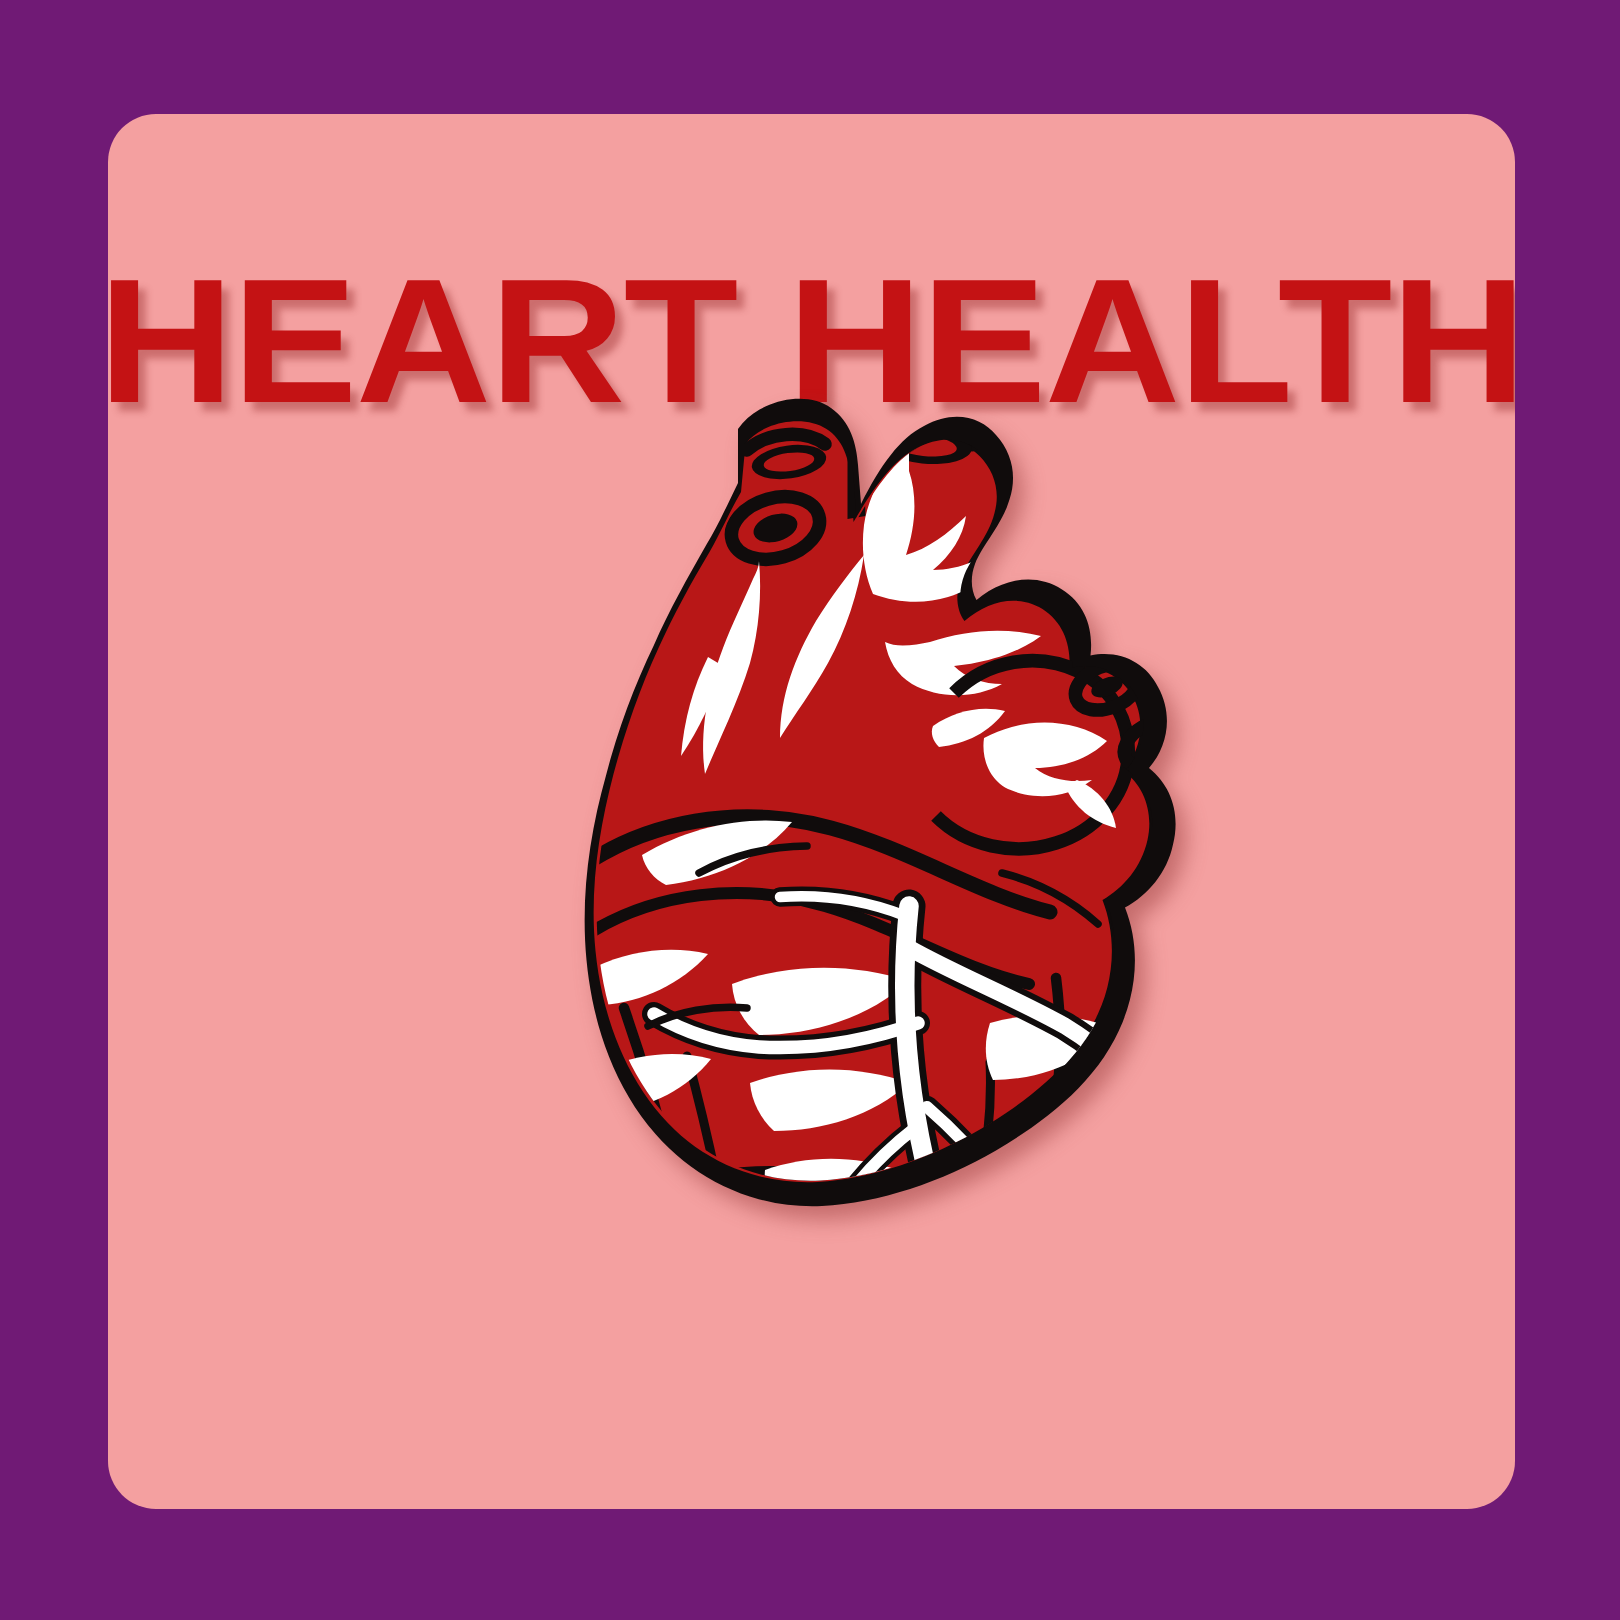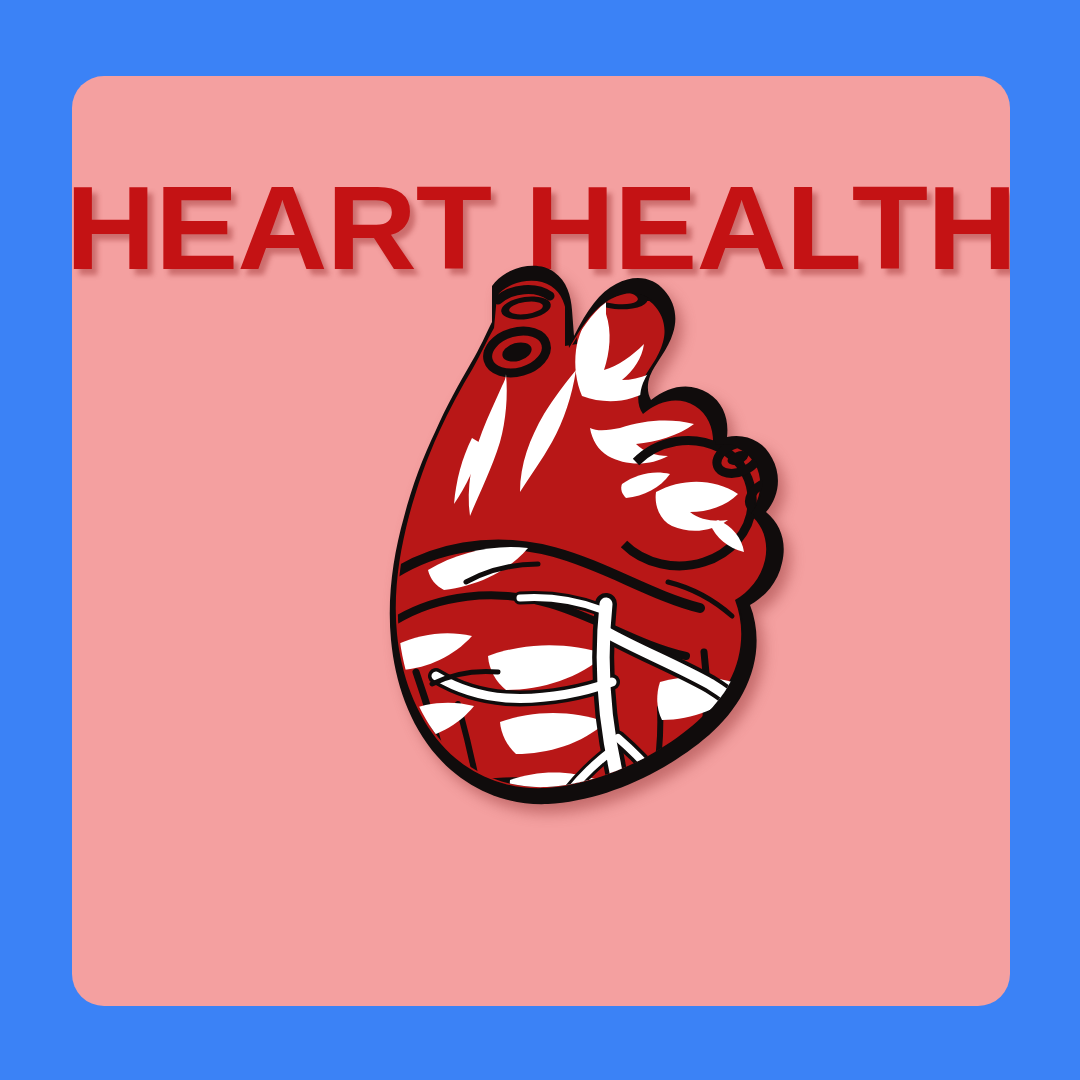--- a/index.html
+++ b/index.html
@@ -11,21 +11,21 @@
     width: 1080px;
     height: 1080px;
     overflow: hidden;
     font-family: "Liberation Sans", sans-serif;
   }
 
   #poster {
     position: relative;
     width: 1080px;
     height: 1080px;
-    background: #3b82f6;
+    background: #701a75;
     box-sizing: border-box;
   }
 
   #card {
     position: absolute;
     left: 72px;
     top: 76px;
     width: 938px;
     height: 930px;
     background: #f4a0a0;

